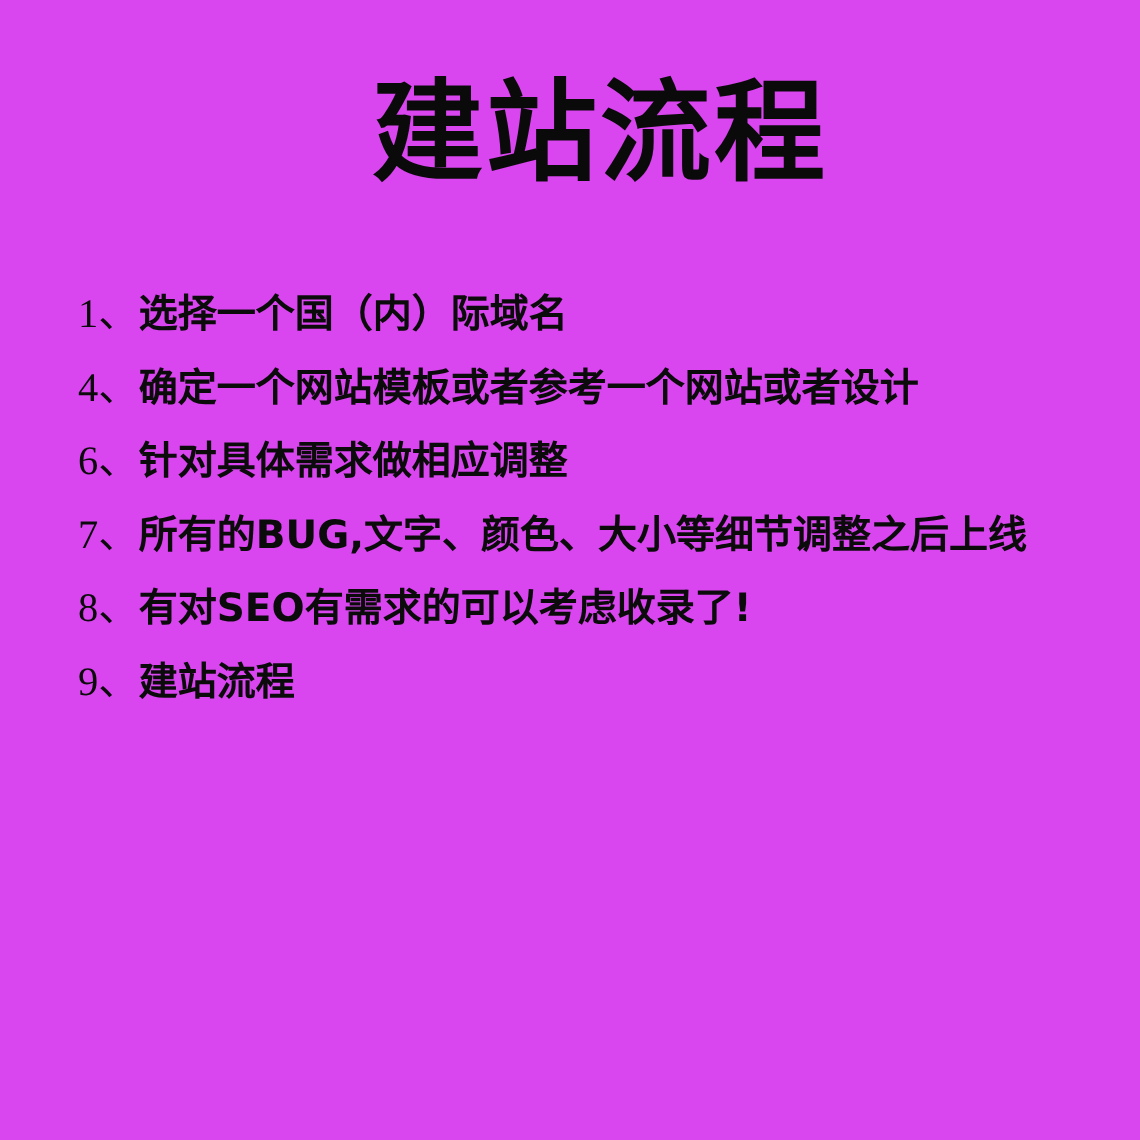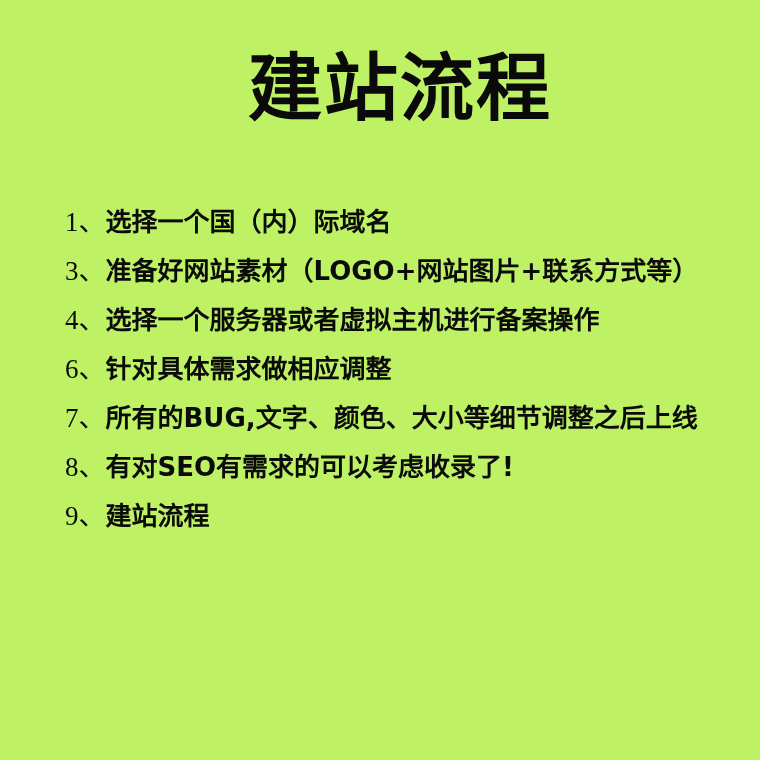--- a/index.html
+++ b/index.html
@@ -12,37 +12,37 @@
     height: 760px;
     overflow: hidden;
     font-family: "Liberation Serif", "DejaVu Serif", serif;
     color: #000000;
   }
   .page {
     width: 760px;
     height: 760px;
     box-sizing: border-box;
     position: relative;
-    background: #bef264;
+    background: #d946ef;
     padding-left: 40px;
   }
   .title {
     text-align: center;
     font-family: "Liberation Sans", "DejaVu Sans", sans-serif;
     font-weight: bold;
     font-size: 74px;
     letter-spacing: 2px;
     line-height: 1.1;
     margin: 0;
     padding-top: 48px;
     color: #0a0a0a;
   }
   .list {
     list-style: none;
-    margin: 13px;
+    margin: 0;
     padding: 0;
     position: absolute;
     top: 196px;
     left: 52px;
     right: 18px;
   }
   .list li {
     display: block;
     font-size: 27px;
     line-height: 1.0;
@@ -67,24 +67,21 @@
 
 <div class="page">
 
   <h1 class="title">建站流程</h1>
 
   <ul class="list">
     <li>
       <span class="num">1、</span><span class="txt">选择一个国（内）际域名</span>
     </li>
     <li>
-      <span class="num">3、</span><span class="txt">准备好网站素材（LOGO+网站图片+联系方式等）</span>
-    </li>
-    <li>
-      <span class="num">4、</span><span class="txt">选择一个服务器或者虚拟主机进行备案操作</span>
+      <span class="num">4、</span><span class="txt">确定一个网站模板或者参考一个网站或者设计</span>
     </li>
     <li>
       <span class="num">6、</span><span class="txt">针对具体需求做相应调整</span>
     </li>
     <li>
       <span class="num">7、</span><span class="txt">所有的BUG,文字、颜色、大小等细节调整之后上线</span>
     </li>
     <li>
       <span class="num">8、</span><span class="txt">有对SEO有需求的可以考虑收录了!</span>
     </li>

